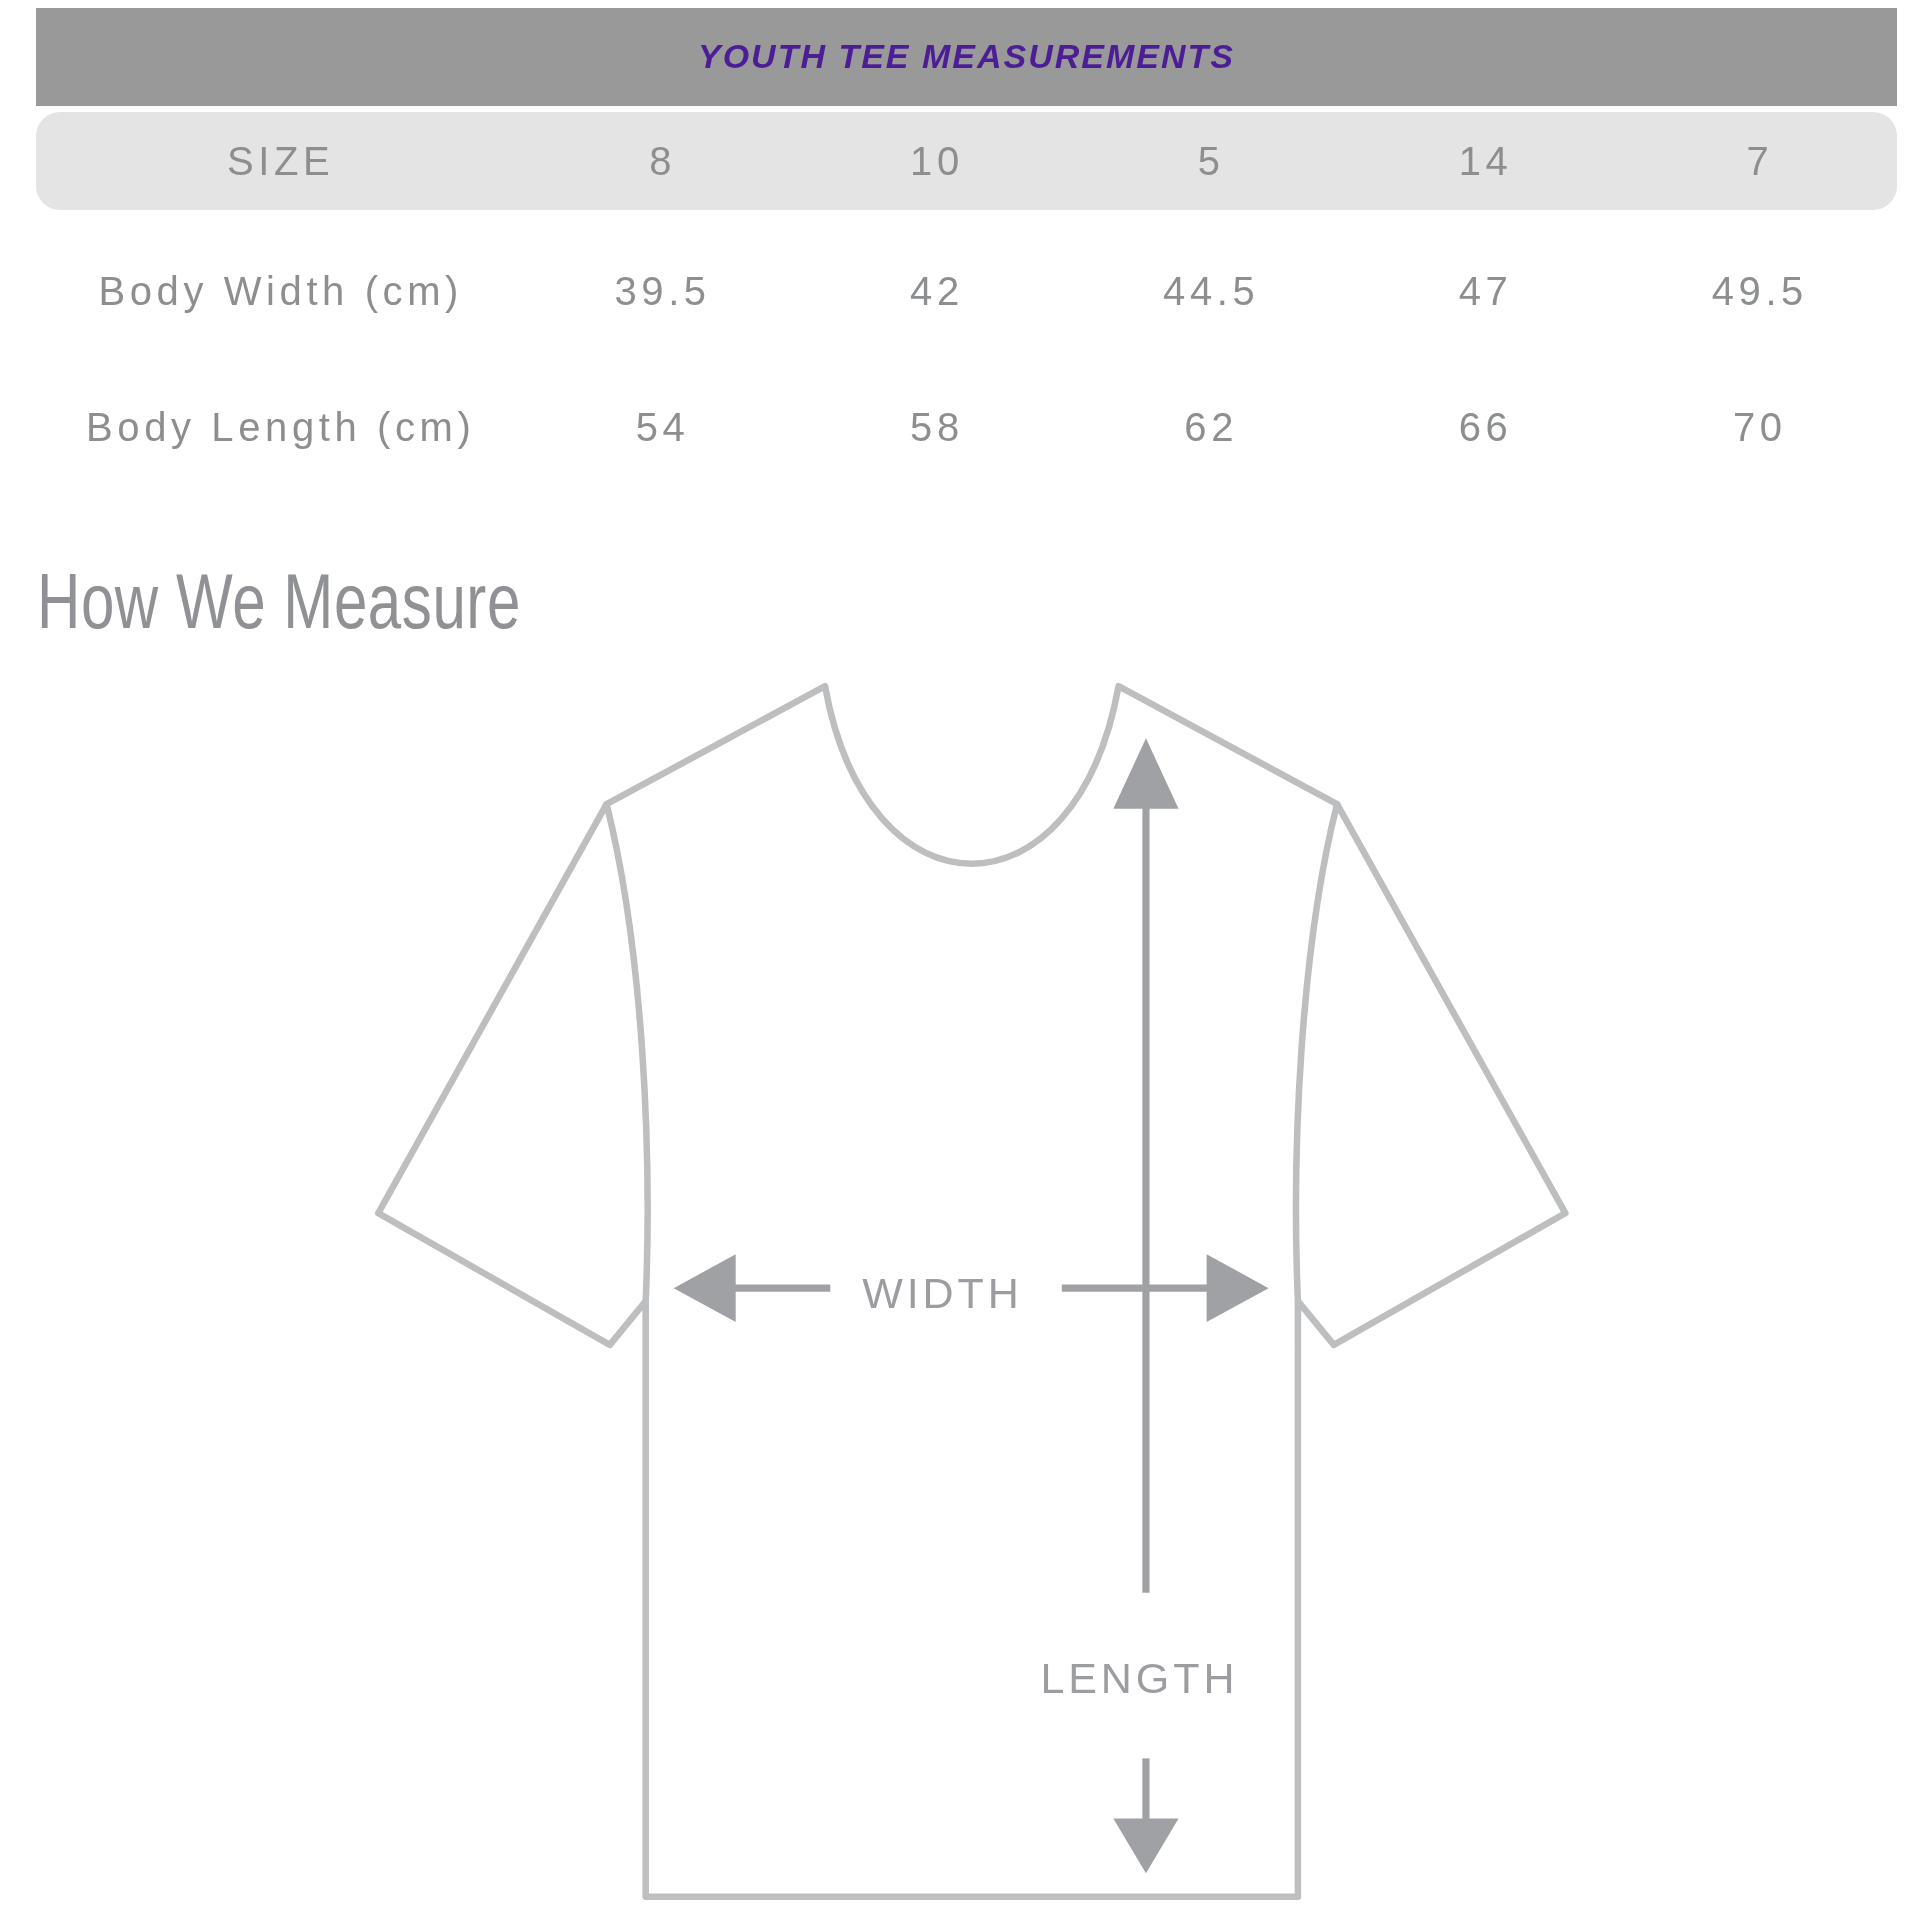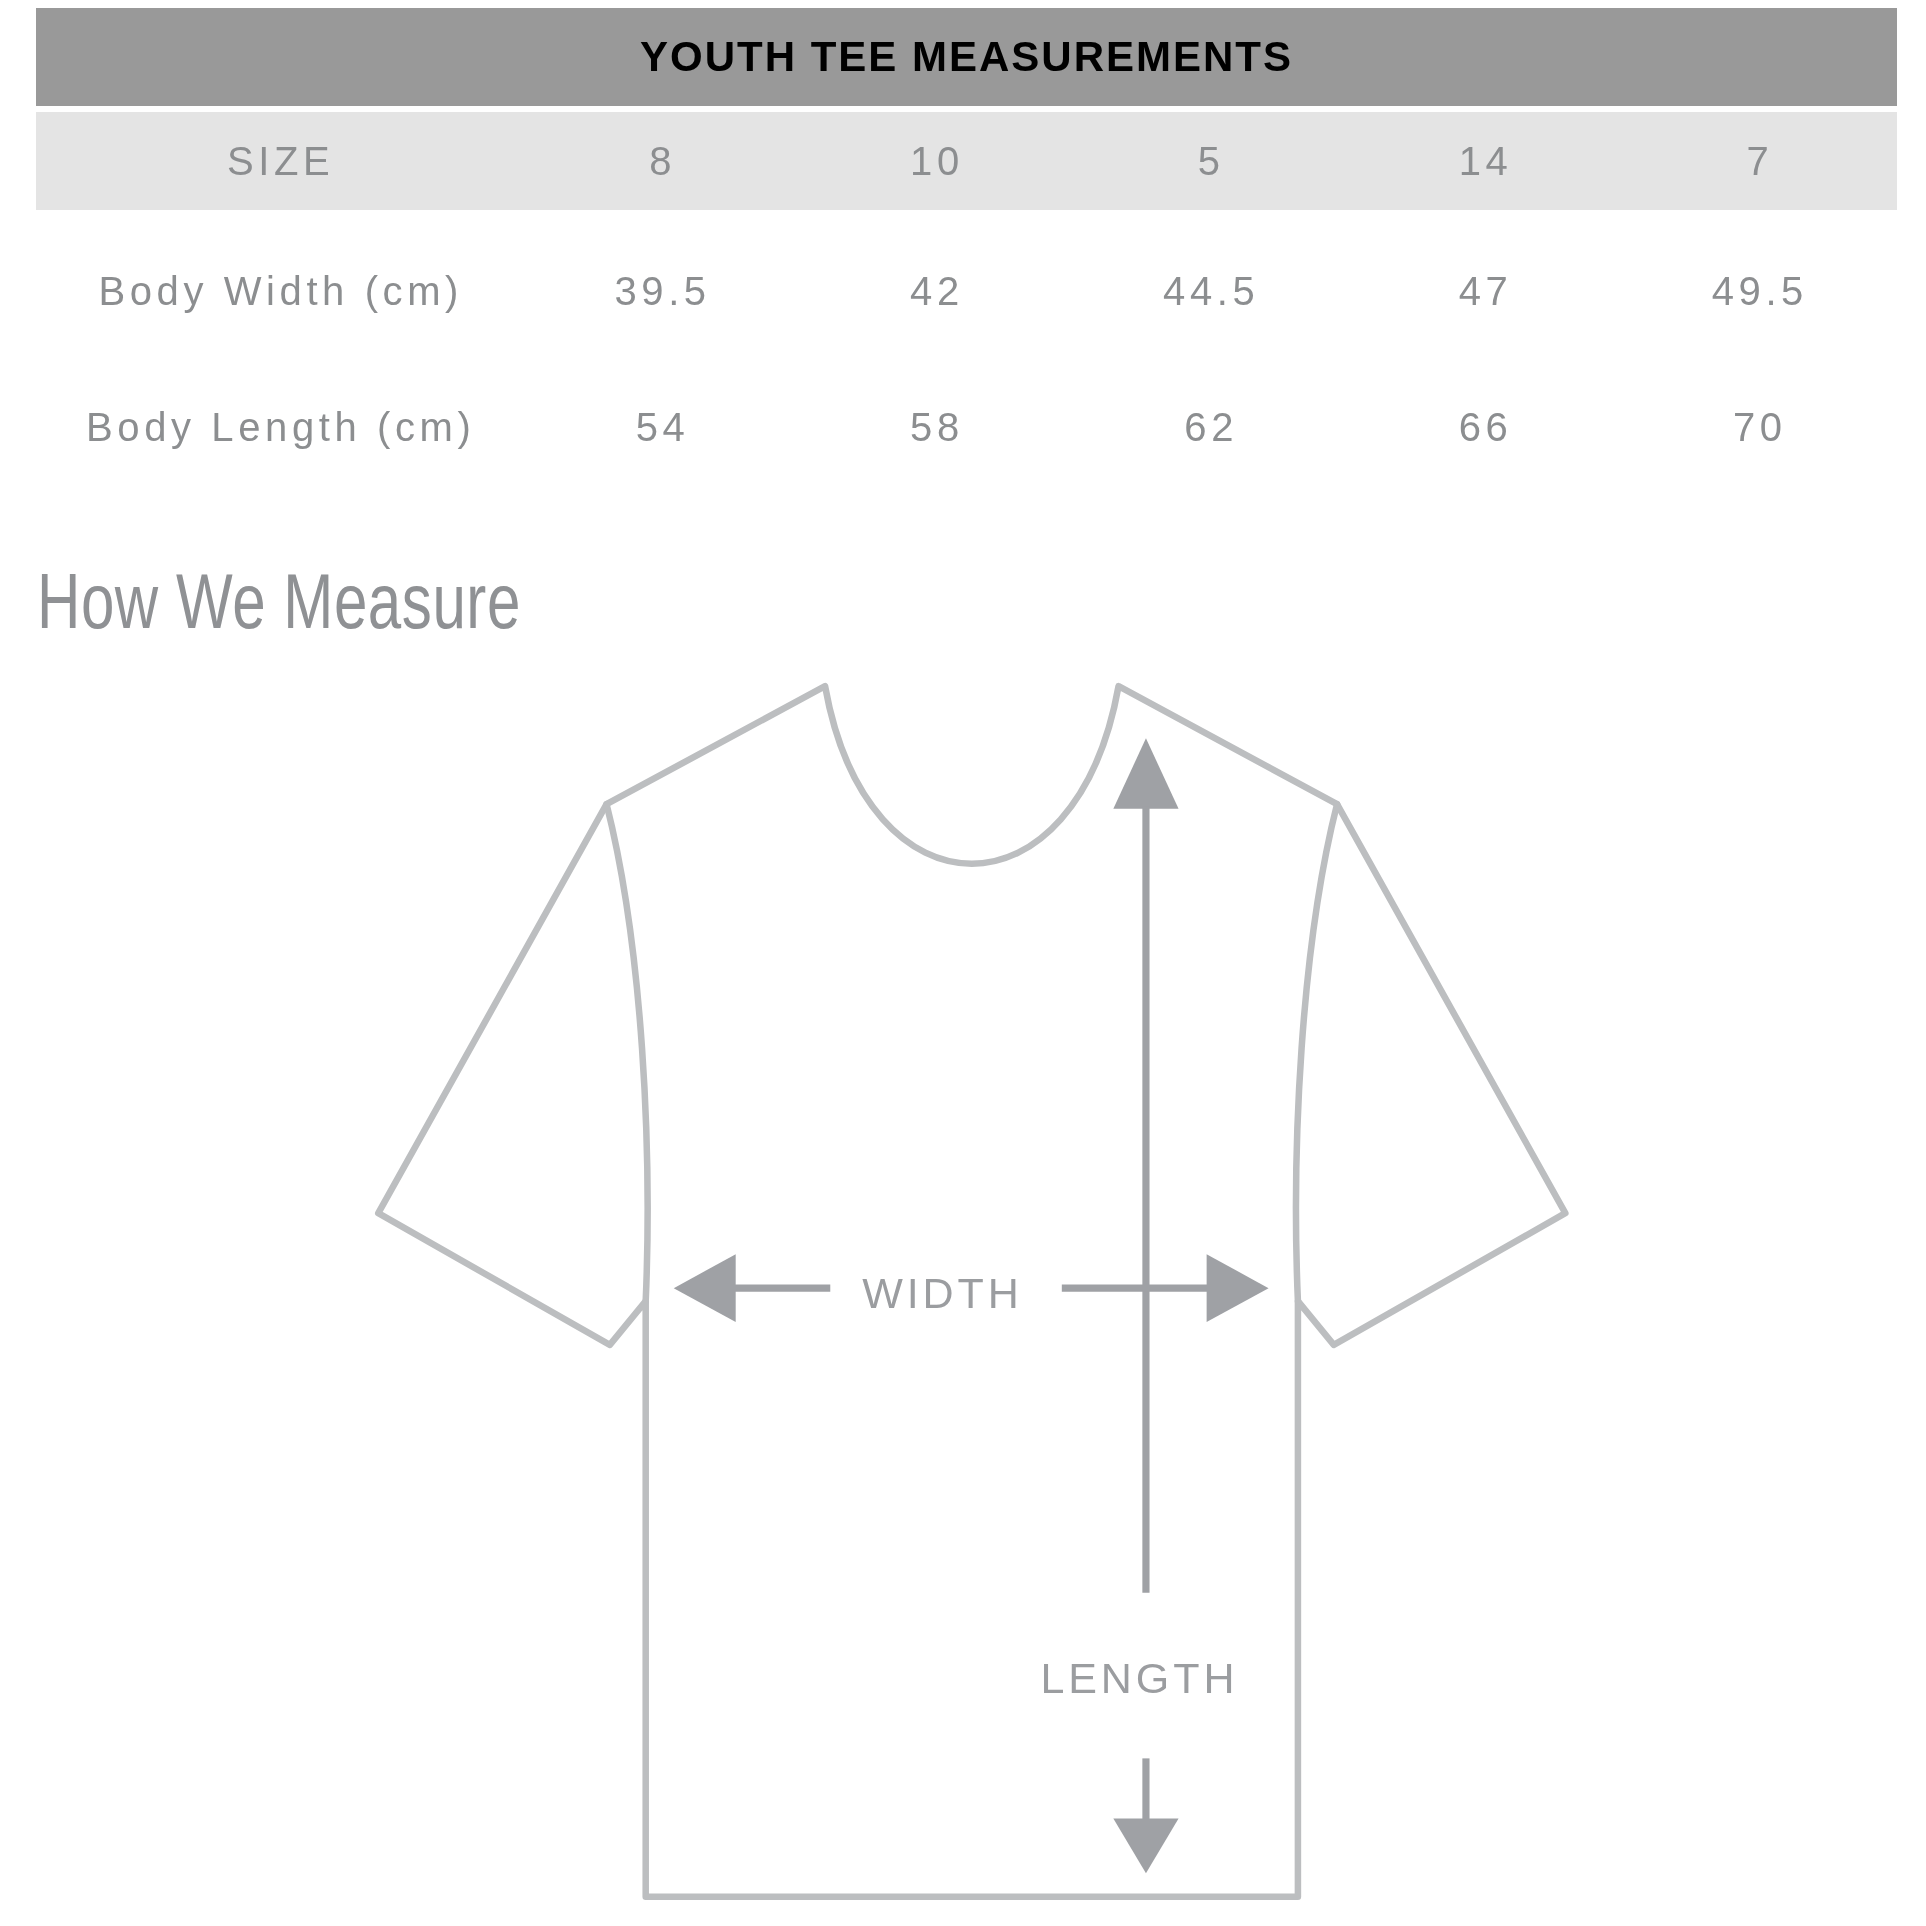--- a/index.html
+++ b/index.html
@@ -13,27 +13,28 @@
     background:#ffffff; overflow:hidden;
   }
 
   
   .band {
     position:absolute; left:36px; top:7.8px; width:1861px; height:98px;
     background:#999999;
     display:flex; align-items:center; justify-content:center;
   }
   .band .title {
-    color:#000000; font-size:42px; font-weight:bold;
-    letter-spacing:2px; white-space:nowrap;
+    color:#4c1d95; font-size:34px; font-weight:bold;
+    letter-spacing:2px; white-space:nowrap;font-style:italic;
   }
   .trow {
     position:absolute; left:36px; width:1861px;
     display:grid; grid-template-columns:26.3% 1fr 1fr 1fr 1fr 1fr;
     align-items:center;
+    border-radius:24px;
   }
   .size-row { top:112px; height:98px; background:#e4e4e4; }
   .body-row { height:115px; background:transparent; }
   .r2 { top:234px; }
   .r3 { top:370px; }
   .cell {
     text-align:center; font-size:40px; color:#8c8e90;
     letter-spacing:4.6px; white-space:nowrap;
   }
 

